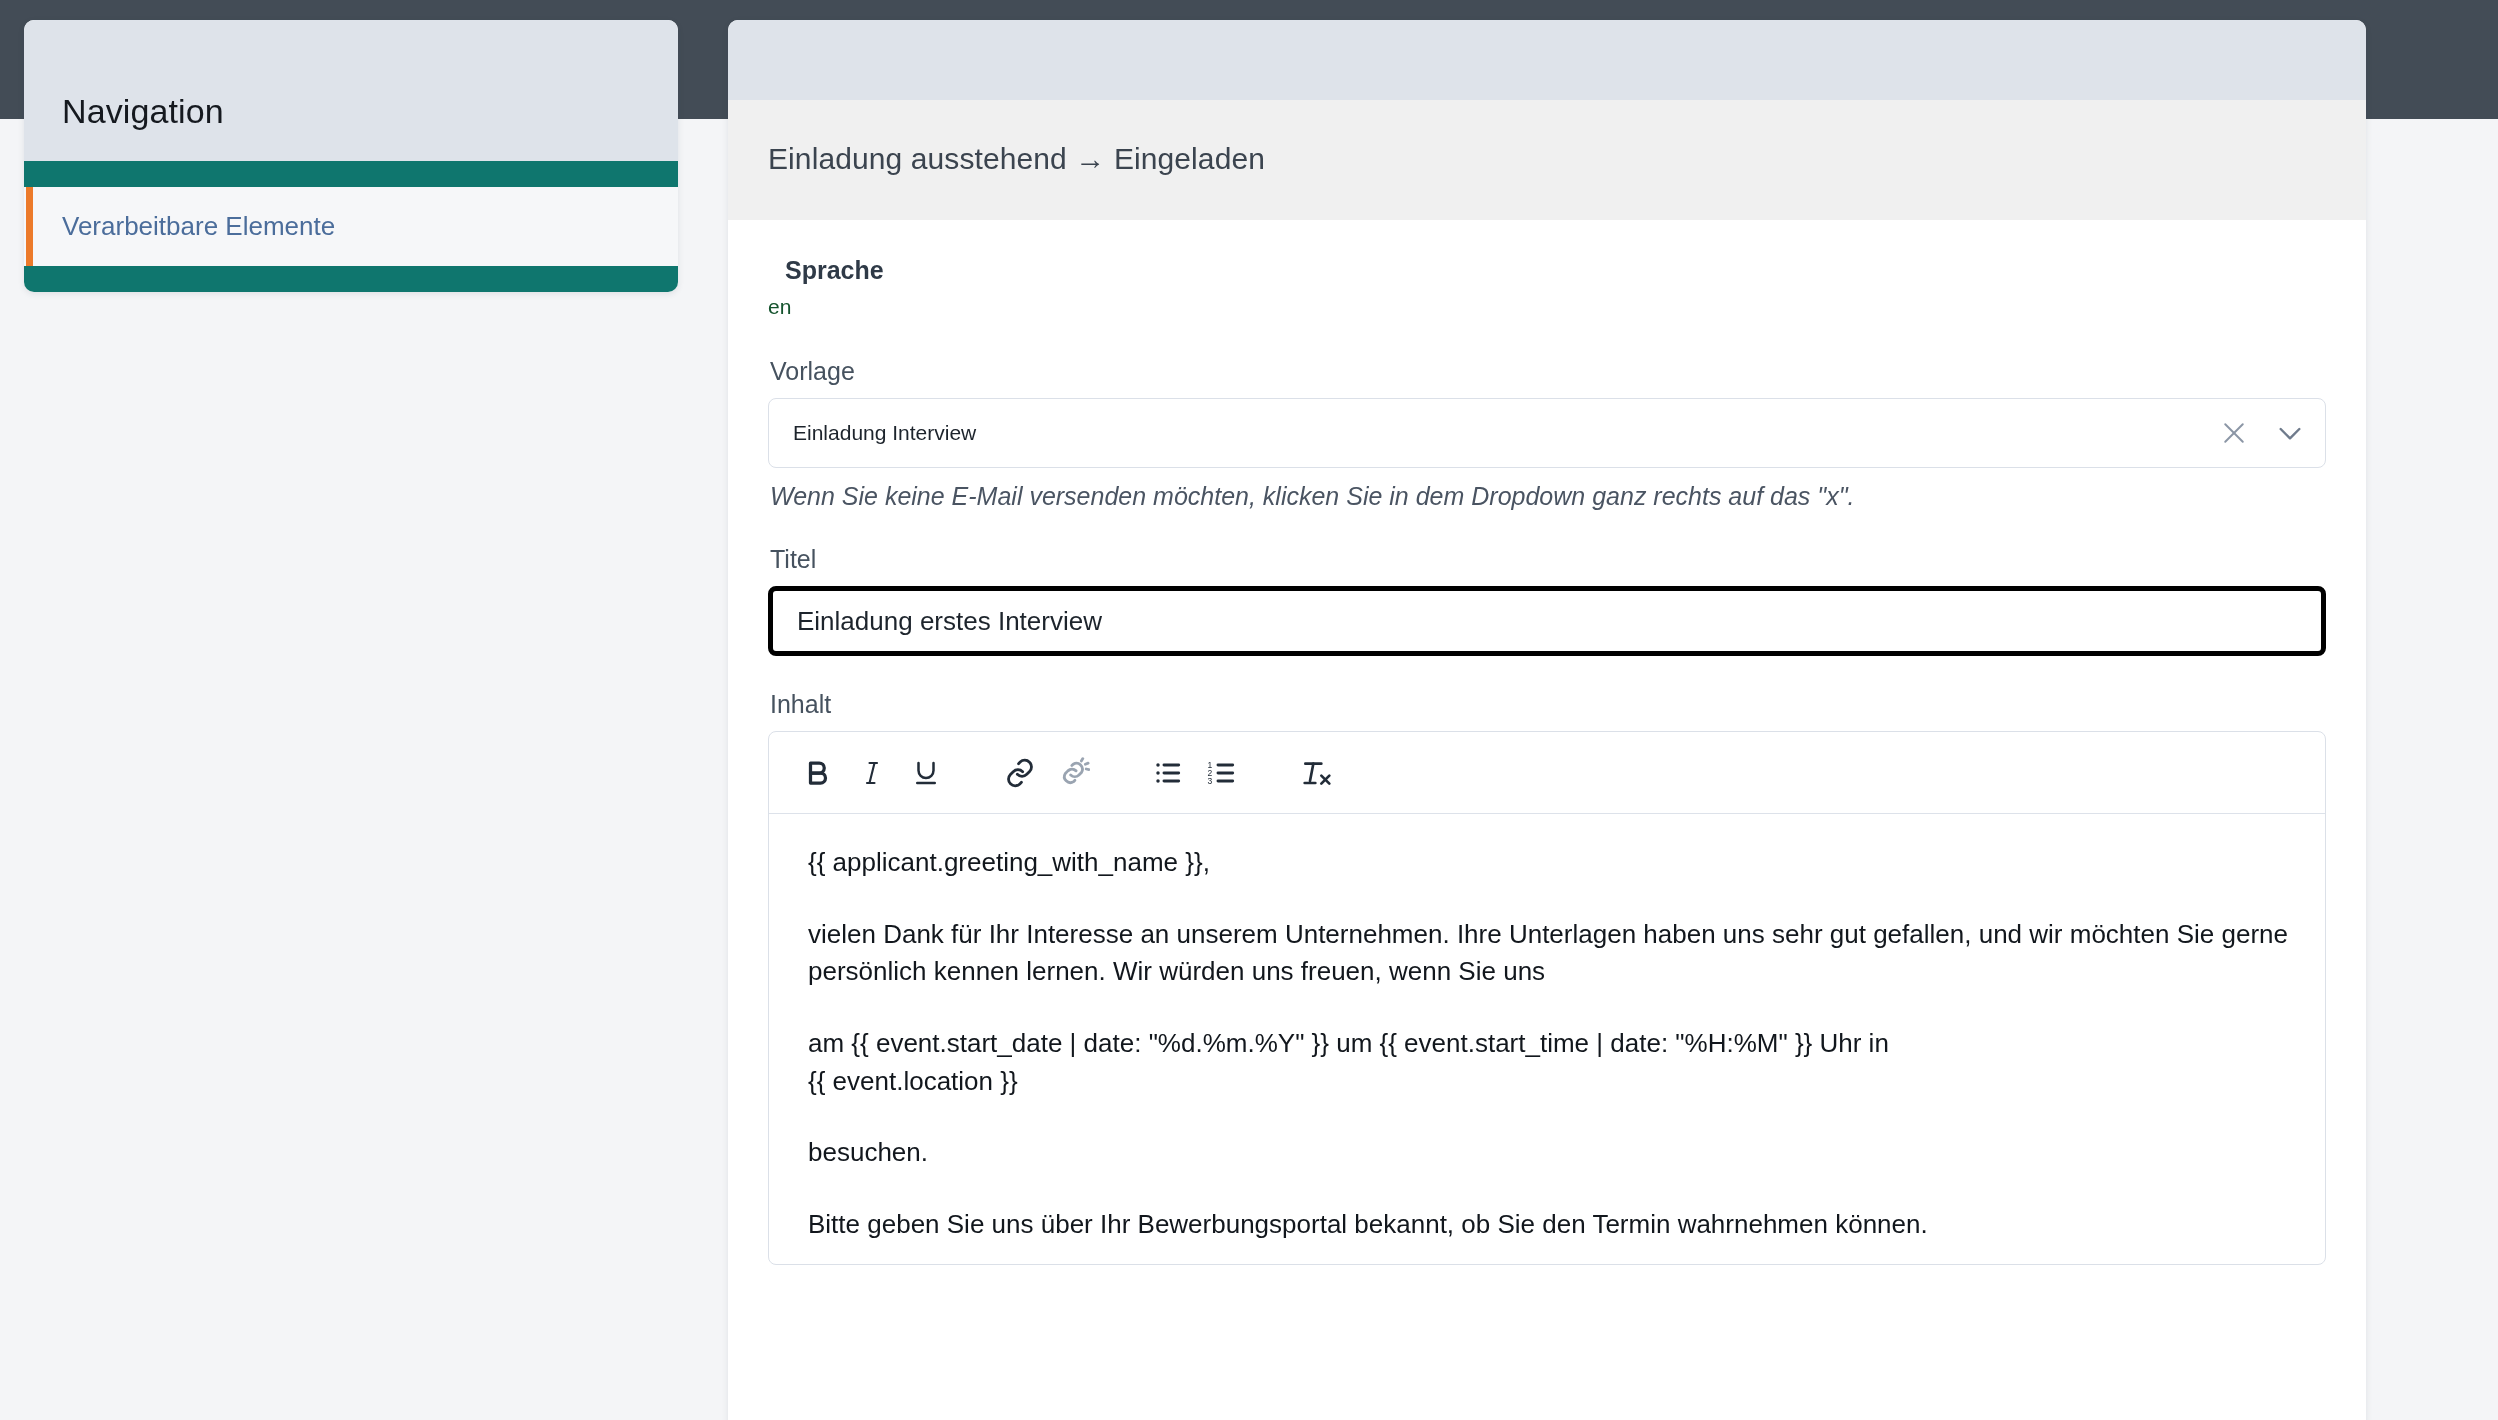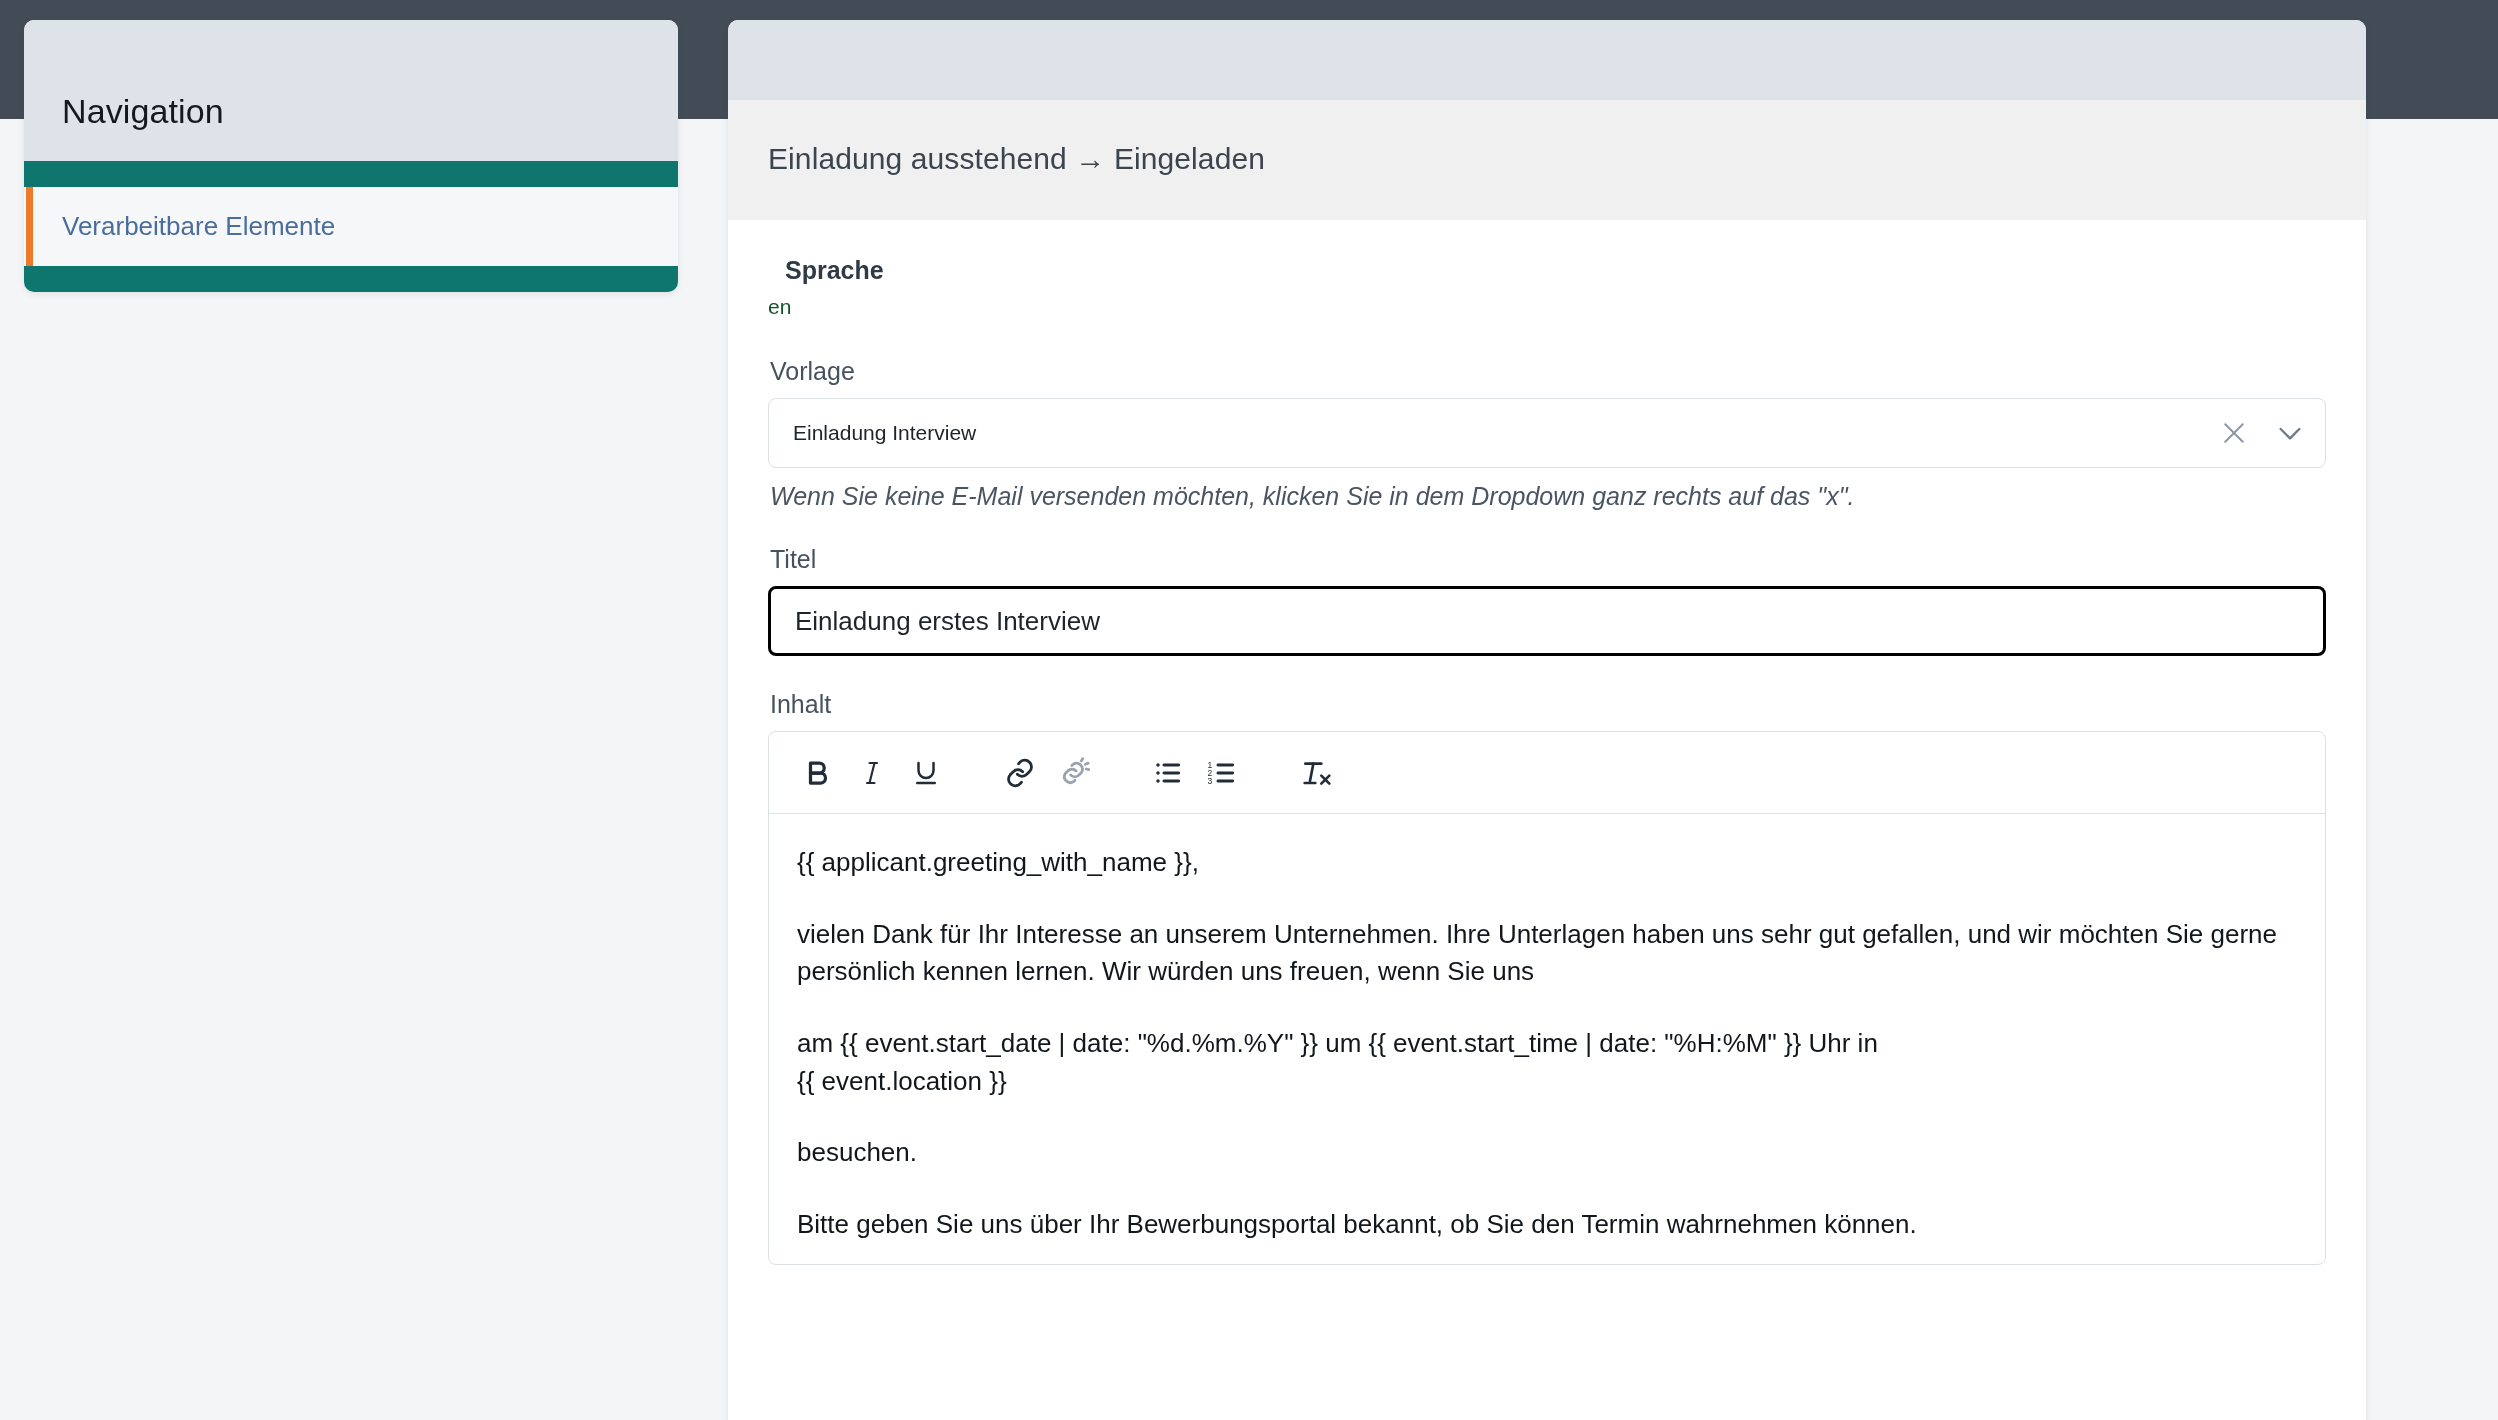--- a/index.html
+++ b/index.html
@@ -143,21 +143,21 @@
 
   .hint-text {
     font-size: 25px;
     font-style: italic;
     color: #4a5462;
     margin: 14px 0 34px 2px;
   }
 
   .text-input {
     height: 70px;
-    border: 3px solid #000000;
+    border: 5px solid #000000;
     border-radius: 8px;
     background: #ffffff;
     display: flex;
     align-items: center;
     padding: 0 24px;
     margin-bottom: 34px;
   }
   .text-input-value {
     font-size: 26px;
     color: #1d242c;
@@ -186,21 +186,21 @@
   .tb-btn.disabled { color: #9aa4b1; cursor: default; }
   .tb-gap-lg { width: 40px; }
 
   .editor-body {
     padding: 30px 28px 20px 28px;
   }
   .editor-p {
     font-size: 26px;
     line-height: 1.45;
     color: #12171d;
-    margin: 0 0 34px 0;
+    margin: 0 0 34px 11px;
   }
   .editor-p:last-child { margin-bottom: 0; }
 </style>
 </head>
 <body>
 
 <div id="app">
 
   <div class="topbar"></div>
 

